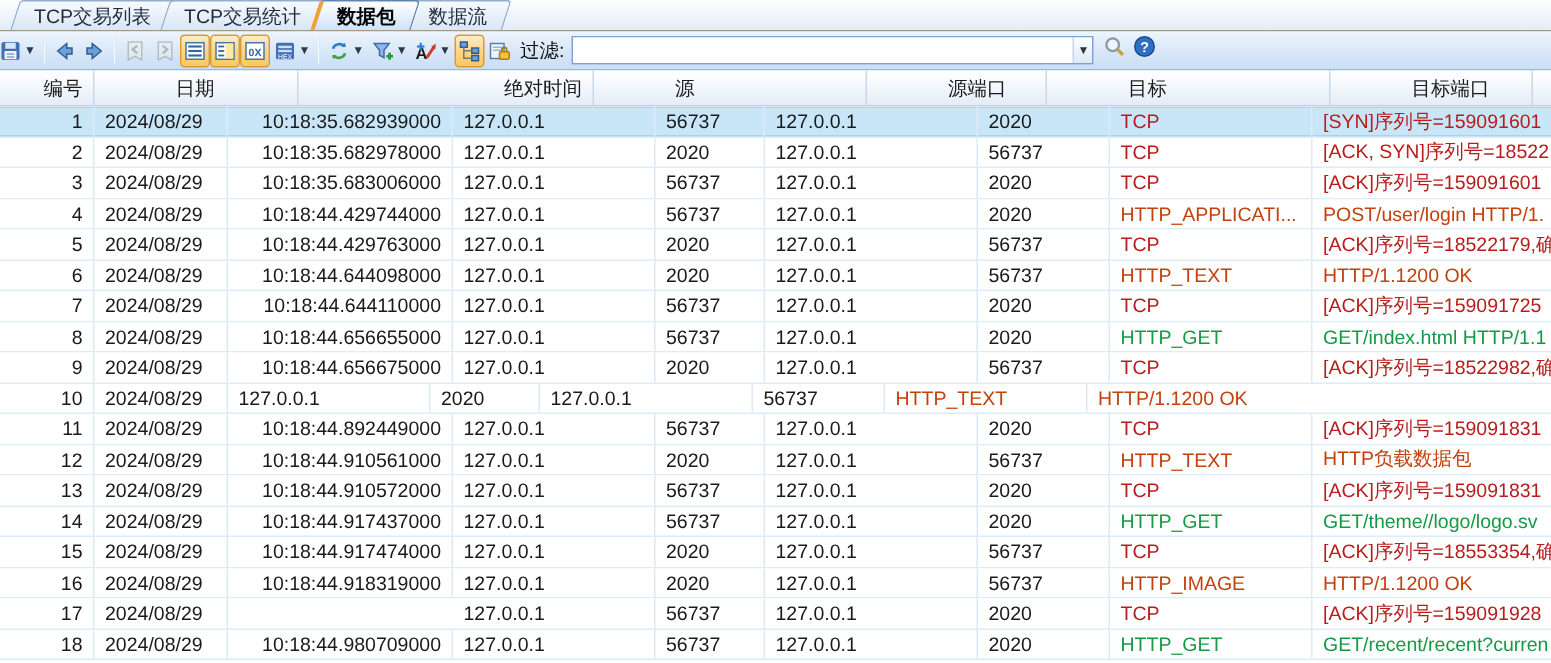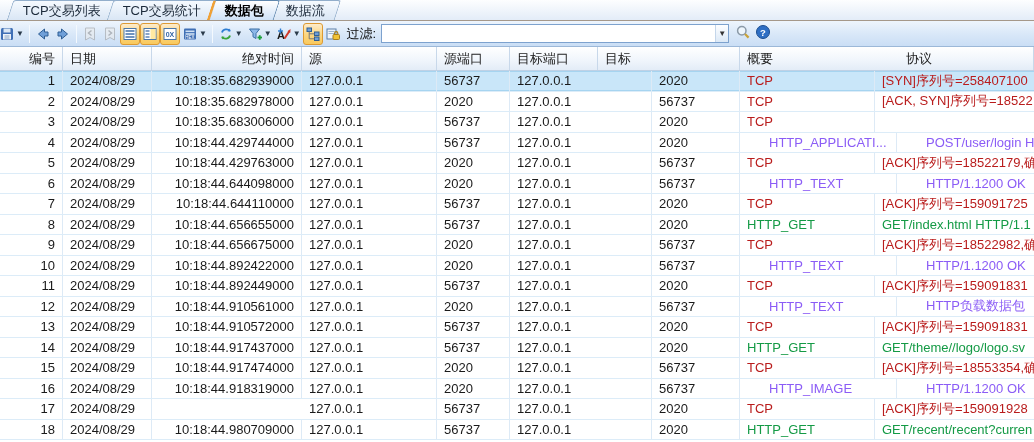--- a/index.html
+++ b/index.html
@@ -31,34 +31,34 @@
   .filter-wrap { display:flex; align-items:center; height:19px; width:348px;
                  border:1px solid #7da2ce; background:#fff; }
   .filter-input { flex:1; height:100%; border:none; outline:none; font-size:12px; padding:0 4px;
                   font-family:"Liberation Sans","DejaVu Sans",sans-serif; }
   .filter-caret { width:13px; height:100%; display:flex; align-items:center; justify-content:center;
                   font-size:8px; color:#333; background:linear-gradient(#fdfeff,#dce9f7); border-left:1px solid #c4d6ea; }
 
   
   .grid { width:100%; }
   .ghead { display:flex; height:24px; background:linear-gradient(#ffffff,#f1f6fc 55%,#e3ecf7);
-           border-bottom:1px solid #bfd1e5; }
+           border-bottom:1px solid #bfd1e5;gap:47px; }
   .hcell { display:flex; align-items:center; padding:0 7px; font-size:13px; color:#1b1b1b;
            border-right:1px solid #c8d8ea; overflow:hidden; white-space:nowrap; flex:0 0 auto; }
   .hcell.right { justify-content:flex-end; }
   .hcell.last { flex:1 1 auto; border-right:none; min-width:0; }
   .gbody { overflow:hidden; }
   .grow { display:flex; height:20.5px; border-bottom:1px solid #dcecf8; background:#fff; }
   .grow.selected { background:#c9e6f9; box-shadow:inset 0 1px 0 #a6d4f0, inset 0 -1px 0 #a6d4f0; }
   .cell { display:flex; align-items:center; padding:0 7px; font-size:13px; color:#1a1a1a;
           border-right:1px solid #ddeaf6; overflow:hidden; white-space:nowrap; flex:0 0 auto; }
   .cell.right { justify-content:flex-end; }
   .cell.last { flex:1 1 auto; border-right:none; min-width:0; }
   .c-blue { color:#b91c1c; }
-  .c-orange { color:#8b5cf6;margin-left:22px; }
+  .c-orange { color:#c2410c; }
   .c-green { color:#149a45; }
 </style>
 </head>
 <body>
 
 <div class="app">
   <div class="tabbar">
       <div class="tab">
         <span class="lbl">TCP交易列表</span>
       </div>
@@ -244,44 +244,44 @@
         </div>
         <div class="hcell right" style="width: 150px;">
           <span>绝对时间</span>
         </div>
         <div class="hcell" style="width: 135px;">
           <span>源</span>
         </div>
         <div class="hcell" style="width: 73px;">
           <span>源端口</span>
         </div>
+        <div class="hcell" style="width: 142px;">
+          <span>目标</span>
+        </div>
         <div class="hcell" style="width: 88px;">
           <span>目标端口</span>
-        </div>
-        <div class="hcell" style="width: 142px;">
-          <span>目标</span>
         </div>
         <div class="hcell last">
           <span>概要</span>
         </div>
         <div class="hcell" style="width: 135px;">
           <span>协议</span>
         </div>
       </div>
     <div class="gbody" id="gbody">
         <div class="grow selected">
           <div class="cell right" style="width: 63px;">1</div>
           <div class="cell" style="width: 89px;">2024/08/29</div>
           <div class="cell right" style="width: 150px;">10:18:35.682939000</div>
           <div class="cell" style="width: 135px;">127.0.0.1</div>
           <div class="cell" style="width: 73px;">56737</div>
           <div class="cell" style="width: 142px;">127.0.0.1</div>
           <div class="cell" style="width: 88px;">2020</div>
           <div class="cell c-blue" style="width: 135px;">TCP</div>
-          <div class="cell last c-blue">[SYN]序列号=258407100</div>
+          <div class="cell last c-blue">[SYN]序列号=159091601</div>
         </div>
         <div class="grow">
           <div class="cell right" style="width: 63px;">2</div>
           <div class="cell" style="width: 89px;">2024/08/29</div>
           <div class="cell right" style="width: 150px;">10:18:35.682978000</div>
           <div class="cell" style="width: 135px;">127.0.0.1</div>
           <div class="cell" style="width: 73px;">2020</div>
           <div class="cell" style="width: 142px;">127.0.0.1</div>
           <div class="cell" style="width: 88px;">56737</div>
           <div class="cell c-blue" style="width: 135px;">TCP</div>
@@ -289,20 +289,21 @@
         </div>
         <div class="grow">
           <div class="cell right" style="width: 63px;">3</div>
           <div class="cell" style="width: 89px;">2024/08/29</div>
           <div class="cell right" style="width: 150px;">10:18:35.683006000</div>
           <div class="cell" style="width: 135px;">127.0.0.1</div>
           <div class="cell" style="width: 73px;">56737</div>
           <div class="cell" style="width: 142px;">127.0.0.1</div>
           <div class="cell" style="width: 88px;">2020</div>
           <div class="cell c-blue" style="width: 135px;">TCP</div>
+          <div class="cell last c-blue">[ACK]序列号=159091601</div>
         </div>
         <div class="grow">
           <div class="cell right" style="width: 63px;">4</div>
           <div class="cell" style="width: 89px;">2024/08/29</div>
           <div class="cell right" style="width: 150px;">10:18:44.429744000</div>
           <div class="cell" style="width: 135px;">127.0.0.1</div>
           <div class="cell" style="width: 73px;">56737</div>
           <div class="cell" style="width: 142px;">127.0.0.1</div>
           <div class="cell" style="width: 88px;">2020</div>
           <div class="cell c-orange" style="width: 135px;">HTTP_APPLICATI...</div>
@@ -359,21 +360,20 @@
           <div class="cell" style="width: 135px;">127.0.0.1</div>
           <div class="cell" style="width: 73px;">2020</div>
           <div class="cell" style="width: 142px;">127.0.0.1</div>
           <div class="cell" style="width: 88px;">56737</div>
           <div class="cell c-blue" style="width: 135px;">TCP</div>
           <div class="cell last c-blue">[ACK]序列号=18522982,确</div>
         </div>
         <div class="grow">
           <div class="cell right" style="width: 63px;">10</div>
           <div class="cell" style="width: 89px;">2024/08/29</div>
-          <div class="cell right" style="width: 150px;">10:18:44.892422000</div>
           <div class="cell" style="width: 135px;">127.0.0.1</div>
           <div class="cell" style="width: 73px;">2020</div>
           <div class="cell" style="width: 142px;">127.0.0.1</div>
           <div class="cell" style="width: 88px;">56737</div>
           <div class="cell c-orange" style="width: 135px;">HTTP_TEXT</div>
           <div class="cell last c-orange">HTTP/1.1200 OK</div>
         </div>
         <div class="grow">
           <div class="cell right" style="width: 63px; padding-left: 28px;">11</div>
           <div class="cell" style="width: 89px;">2024/08/29</div>

